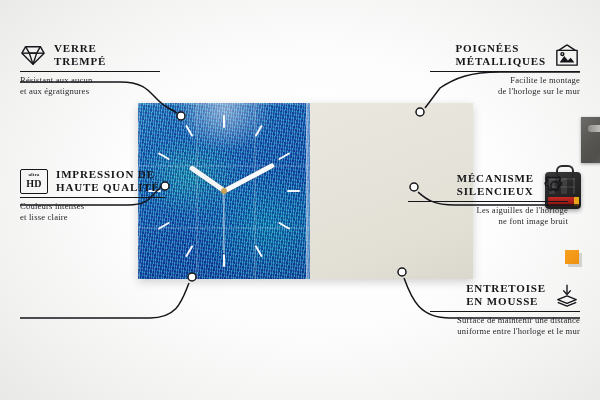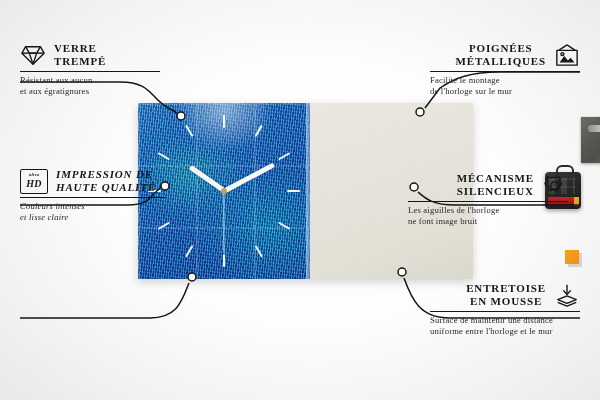--- a/index.html
+++ b/index.html
@@ -98,26 +98,26 @@
 
   
   .callout{position:absolute;}
   .callout .head{display:flex;align-items:center;gap:8px;}
   .callout.right .head{justify-content:flex-end;}
   .callout .title{
     font-weight:bold;font-size:11px;letter-spacing:.85px;color:#16161a;
     line-height:13px;text-transform:uppercase;
   }
   .callout.left .title{text-align:left;}
-  .callout.right .title{text-align:center;}
+  .callout.right .title{text-align:left;}
   .rule{height:1.4px;background:#15151a;margin-top:3px;}
   .desc{
     font-size:8.6px;line-height:10.5px;color:#27272b;margin-top:3px;letter-spacing:.2px;
   }
-  .callout.right .desc{text-align:left;}
+  .callout.right .desc{text-align:right;}
   .ico{width:26px;height:24px;flex:0 0 26px;display:block;}
   .hdbox{
     width:26px;height:23px;border:1.6px solid #15151a;border-radius:2px;
     display:flex;flex-direction:column;align-items:center;justify-content:center;line-height:1;
   }
   .hdbox .u{font-size:4.6px;font-weight:bold;letter-spacing:.3px;color:#15151a;}
   .hdbox .h{font-size:10px;font-weight:bold;letter-spacing:.2px;color:#15151a;margin-top:.5px;}
 </style>
 </head>
 <body>
@@ -221,21 +221,21 @@
         <span>TREMPÉ</span>
       </div>
     </div>
     <div class="rule"></div>
     <div class="desc">
       <span>Résistant aux aucun</span><br>
       <span>et aux égratignures</span>
     </div>
   </div>
 
-  <div class="callout left" style="left:20px;top:168px;width:145px;font-style:italic;">
+  <div class="callout left" style="left:20px;top:168px;width:145px;">
     <div class="head">
       <div class="ico hdbox">
         <div class="u">ultra</div>
         <div class="h">HD</div>
       </div>
       <div class="title">
         <span>IMPRESSION DE</span><br>
         <span>HAUTE QUALITÉ</span>
       </div>
     </div>

